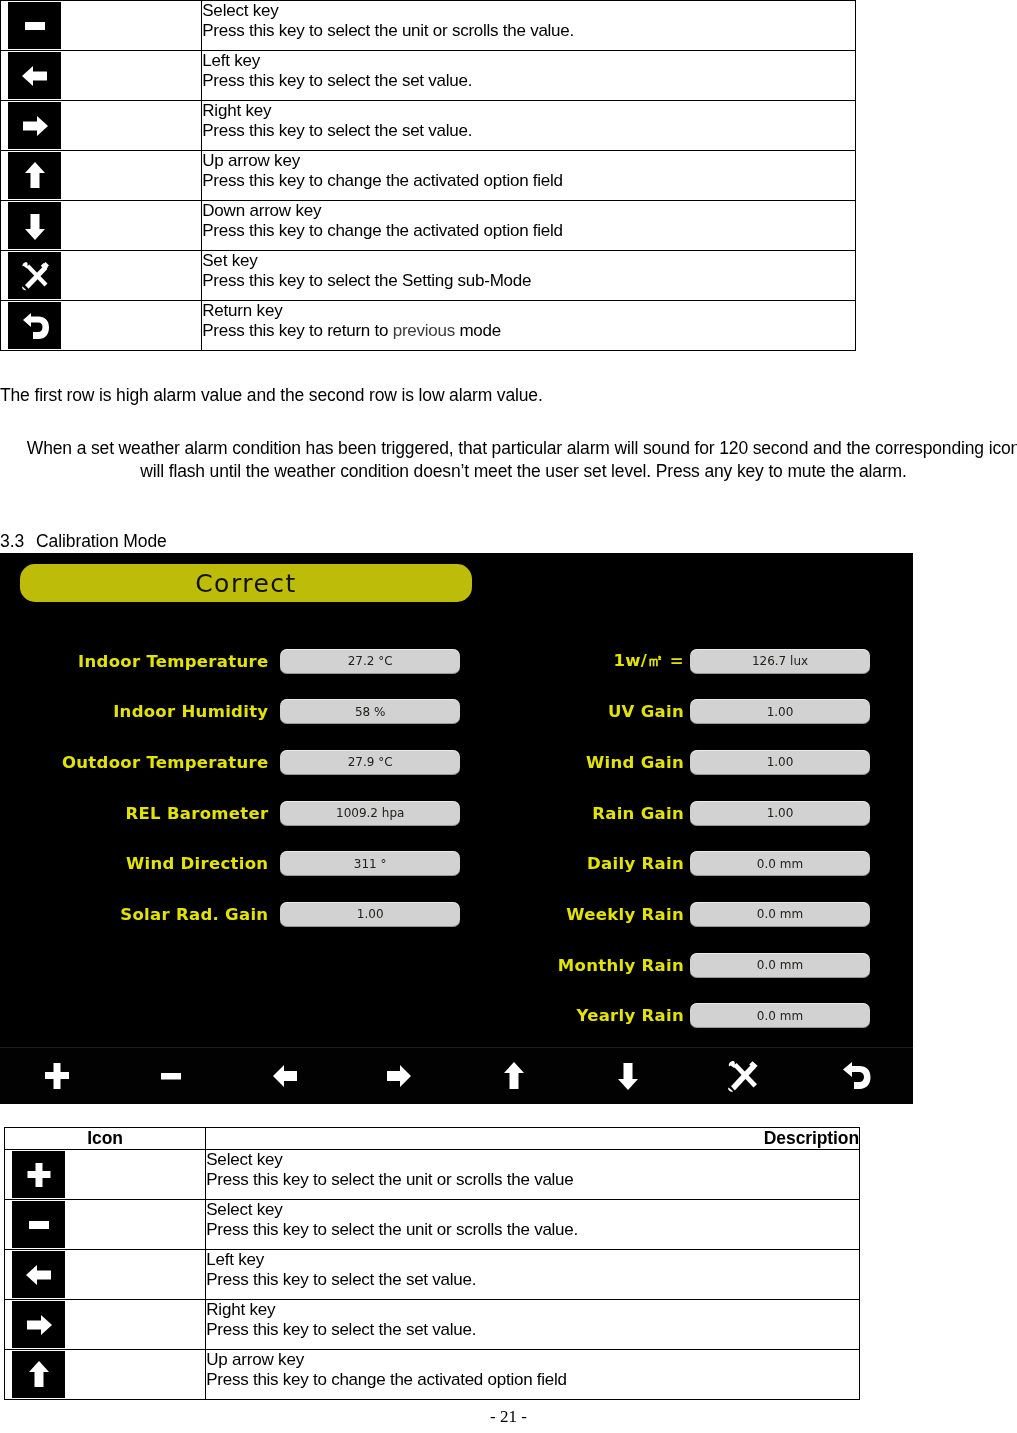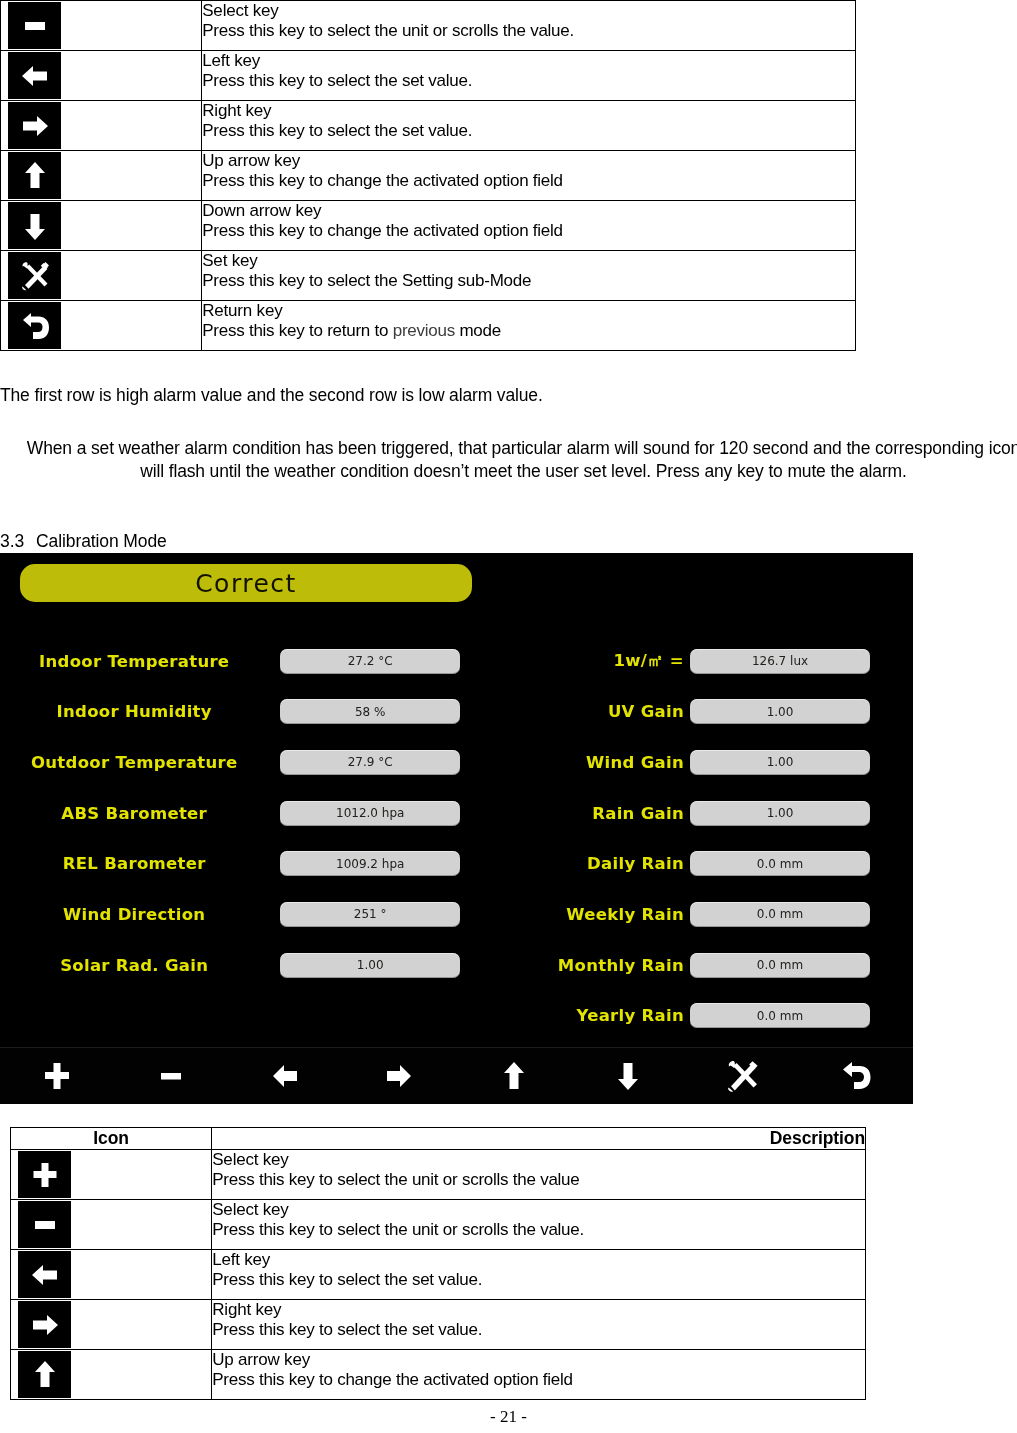--- a/index.html
+++ b/index.html
@@ -128,21 +128,21 @@
   }
   .lcd-label {
     font-family: "DejaVu Sans", sans-serif;
     font-size: 16.5px;
     font-weight: bold;
     color: #e3e300;
     text-align: right;
     letter-spacing: 0.3px;
     white-space: nowrap;
   }
-  .lcd-col.left .lcd-label  { width: 272px; padding-right: 12px; text-align: center; }
+  .lcd-col.left .lcd-label  { width: 272px; padding-right: 12px; }
   .lcd-col.right .lcd-label { width: 184px; padding-right: 6px; }
 
   .lcd-value {
     background: #d2d2d2;
     border-radius: 7px;
     height: 25px;
     display: flex;
     align-items: center;
     justify-content: center;
     font-family: "DejaVu Sans", sans-serif;
@@ -342,30 +342,26 @@
     </div>
     <div class="lcd-row">
       <div class="lcd-label">Indoor Humidity</div>
       <div class="lcd-value">58 %</div>
     </div>
     <div class="lcd-row">
       <div class="lcd-label">Outdoor Temperature</div>
       <div class="lcd-value">27.9 °C</div>
     </div>
     <div class="lcd-row">
-      <div class="lcd-label">ABS Barometer</div>
-      <div class="lcd-value">1012.0 hpa</div>
-    </div>
-    <div class="lcd-row">
       <div class="lcd-label">REL Barometer</div>
       <div class="lcd-value">1009.2 hpa</div>
     </div>
     <div class="lcd-row">
       <div class="lcd-label">Wind Direction</div>
-      <div class="lcd-value">251 °</div>
+      <div class="lcd-value">311 °</div>
     </div>
     <div class="lcd-row">
       <div class="lcd-label">Solar Rad. Gain</div>
       <div class="lcd-value">1.00</div>
     </div>
   </div>
 
   <div class="lcd-col right">
     <div class="lcd-row">
       <div class="lcd-label">1w/㎡ =</div>
@@ -445,21 +441,21 @@
       </svg>
     </div>
     <div class="lcd-key">
       <svg width="34" height="36" viewBox="0 0 34 36">
         <path d="M13 4 L4 11.5 L13 19 L13 14 L20 14 C23.2 14 25 16.2 25 19 C25 22 23.2 24 20 24 L15 24 L15 31 L20.5 31 C27.5 31 31.5 26.2 31.5 19.3 C31.5 12.2 27.5 8 20.5 8 L13 8 Z" fill="#ffffff"></path>
       </svg>
     </div>
   </div>
 </div>
 
-<table class="keytable" style="position:absolute; left:10px; top:1127px;">
+<table class="keytable" style="position:absolute; left:4px; top:1127px;">
   <colgroup>
       <col class="col-icon">
       <col class="col-desc">
     </colgroup>
   <thead>
     <tr>
       <th class="hdr-cell">Icon</th>
       <th class="hdr-cell desc">Description</th>
     </tr>
   </thead>

